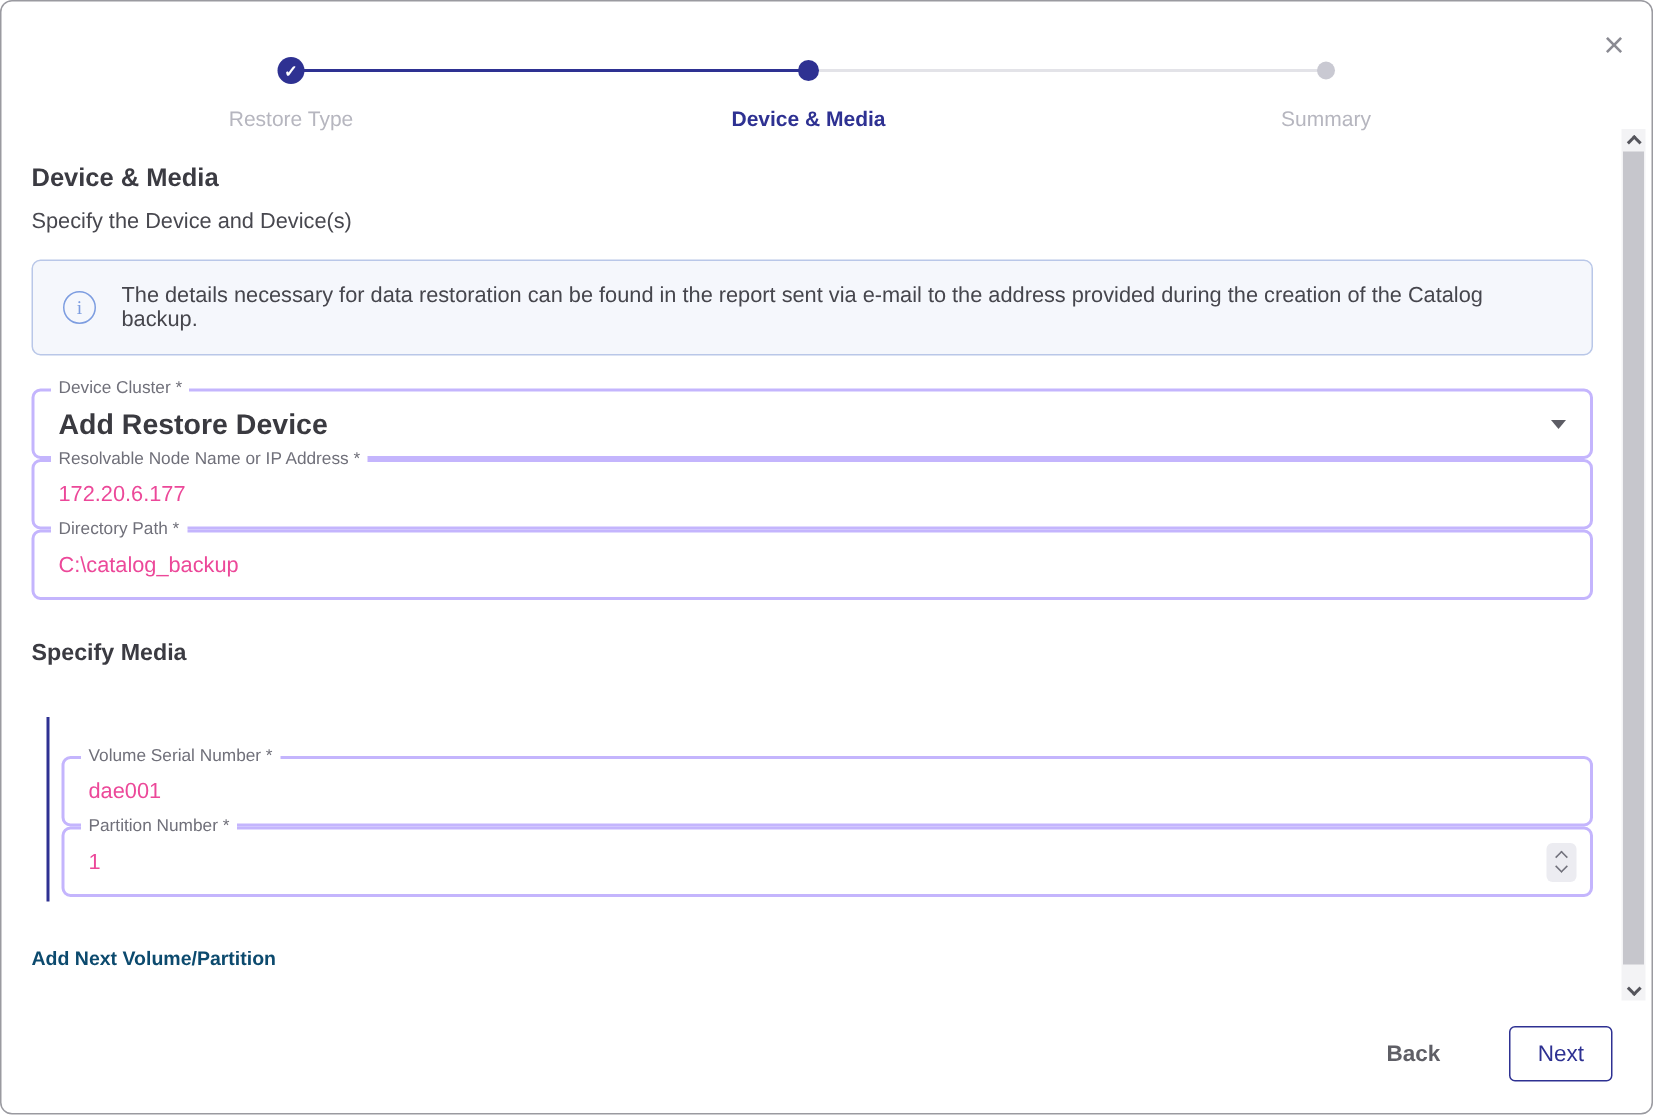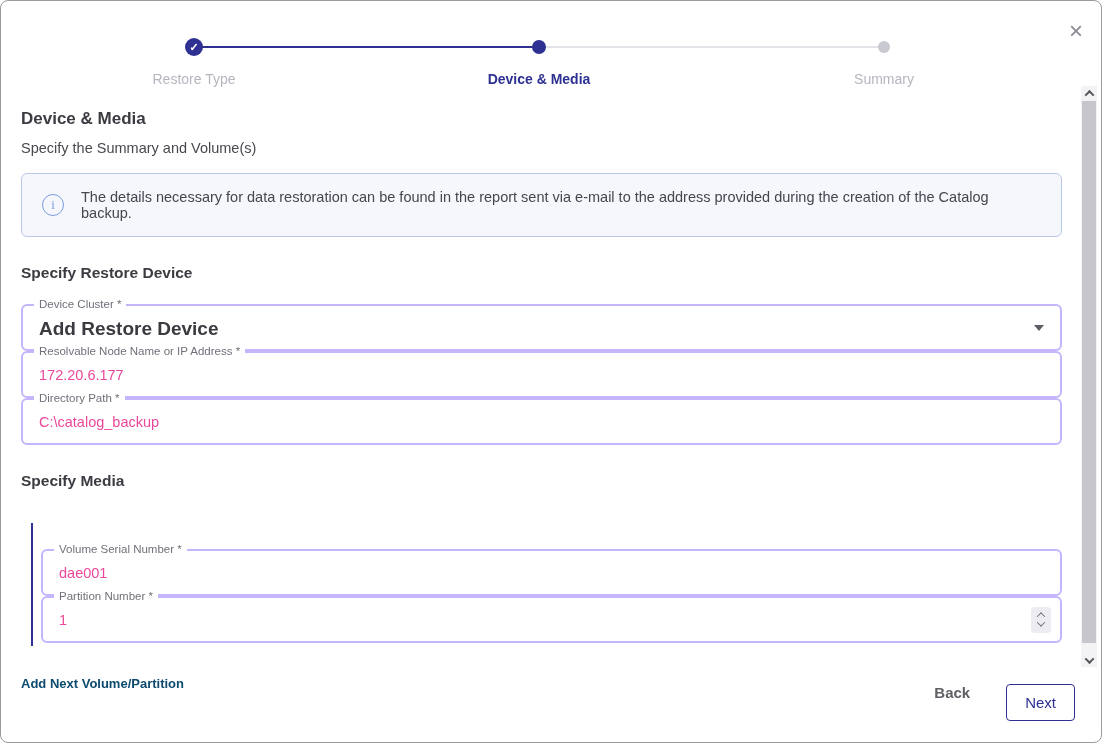--- a/index.html
+++ b/index.html
@@ -51,21 +51,21 @@
   
   .media-group { margin-top:33px; margin-left:10px; border-left:2px solid #2e3192; padding:4px 0 3px 8px; }
   .spinner { position:absolute; right:9px; top:50%; transform:translateY(-50%);
              width:20px; height:26px; background:#ececf1; border-radius:4px;
              display:flex; flex-direction:column; align-items:center; justify-content:center; gap:3px; cursor:pointer; }
   .chev { width:6px; height:6px; border-left:1.5px solid #70707a; border-top:1.5px solid #70707a; }
   .chev-up { transform:rotate(45deg) translate(1px,1px); }
   .chev-down { transform:rotate(225deg) translate(1px,1px); }
   .add-link { display:inline-block; margin-top:30px; font-size:13px; font-weight:bold; color:#0c4a6e; cursor:pointer; }
   
-  .footer { position:absolute; bottom:21px; right:26px; display:flex; gap:36px;margin-left:20px; }
+  .footer { position:absolute; bottom:21px; right:26px; display:flex; align-items:center; gap:46px;margin-left:20px; }
   .back-btn { font-size:15px; color:#5f5f66; font-weight:600; cursor:pointer; }
   .next-btn { font-size:15px; color:#2e3192; font-weight:normal; background:#fff;
               border:1.5px solid #2e3192; border-radius:4px; padding:9px 18px; cursor:pointer;
               font-family:"Liberation Sans", sans-serif; }
   
   .scrollbar { position:absolute; top:85px; right:4px; width:16px; height:581px; background:#f3f3f5; }
   .sb-arrow { position:absolute; left:0; width:16px; height:14px; display:flex; align-items:center; justify-content:center; cursor:pointer; }
   .sb-up { top:0; } .sb-down { bottom:0; }
   .sb-chev { width:7px; height:7px; border-left:2px solid #55555c; border-top:2px solid #55555c; }
   .sb-chev-up { transform:rotate(45deg) translate(1px,1px); }
@@ -89,28 +89,27 @@
 
     <div class="step-label lbl-done">Restore Type</div>
     <div class="step-label lbl-active">Device &amp; Media</div>
     <div class="step-label lbl-upcoming">Summary</div>
   </div>
 
   <div class="close-btn">×</div>
 
   <div class="content">
     <div class="page-title">Device &amp; Media</div>
-    <div class="page-subtitle">Specify the Summary and Volume(s)</div>
+    <div class="page-subtitle">Specify the Device and Device(s)</div>
 
     <div class="info-banner">
       <span class="info-icon">i</span>
       <span class="info-text">The details necessary for data restoration can be found in the report sent via e-mail to the address provided during the creation of the Catalog backup.</span>
     </div>
 
-    <div class="section-heading">Specify Restore Device</div>
 
     <div class="field field-first">
       <span class="field-label">Device Cluster *</span>
       <div class="field-select-value">Add Restore Device</div>
       <span class="dropdown-arrow"></span>
     </div>
 
     <div class="field">
       <span class="field-label">Resolvable Node Name or IP Address *</span>
       <input class="field-input" value="172.20.6.177" style="">

